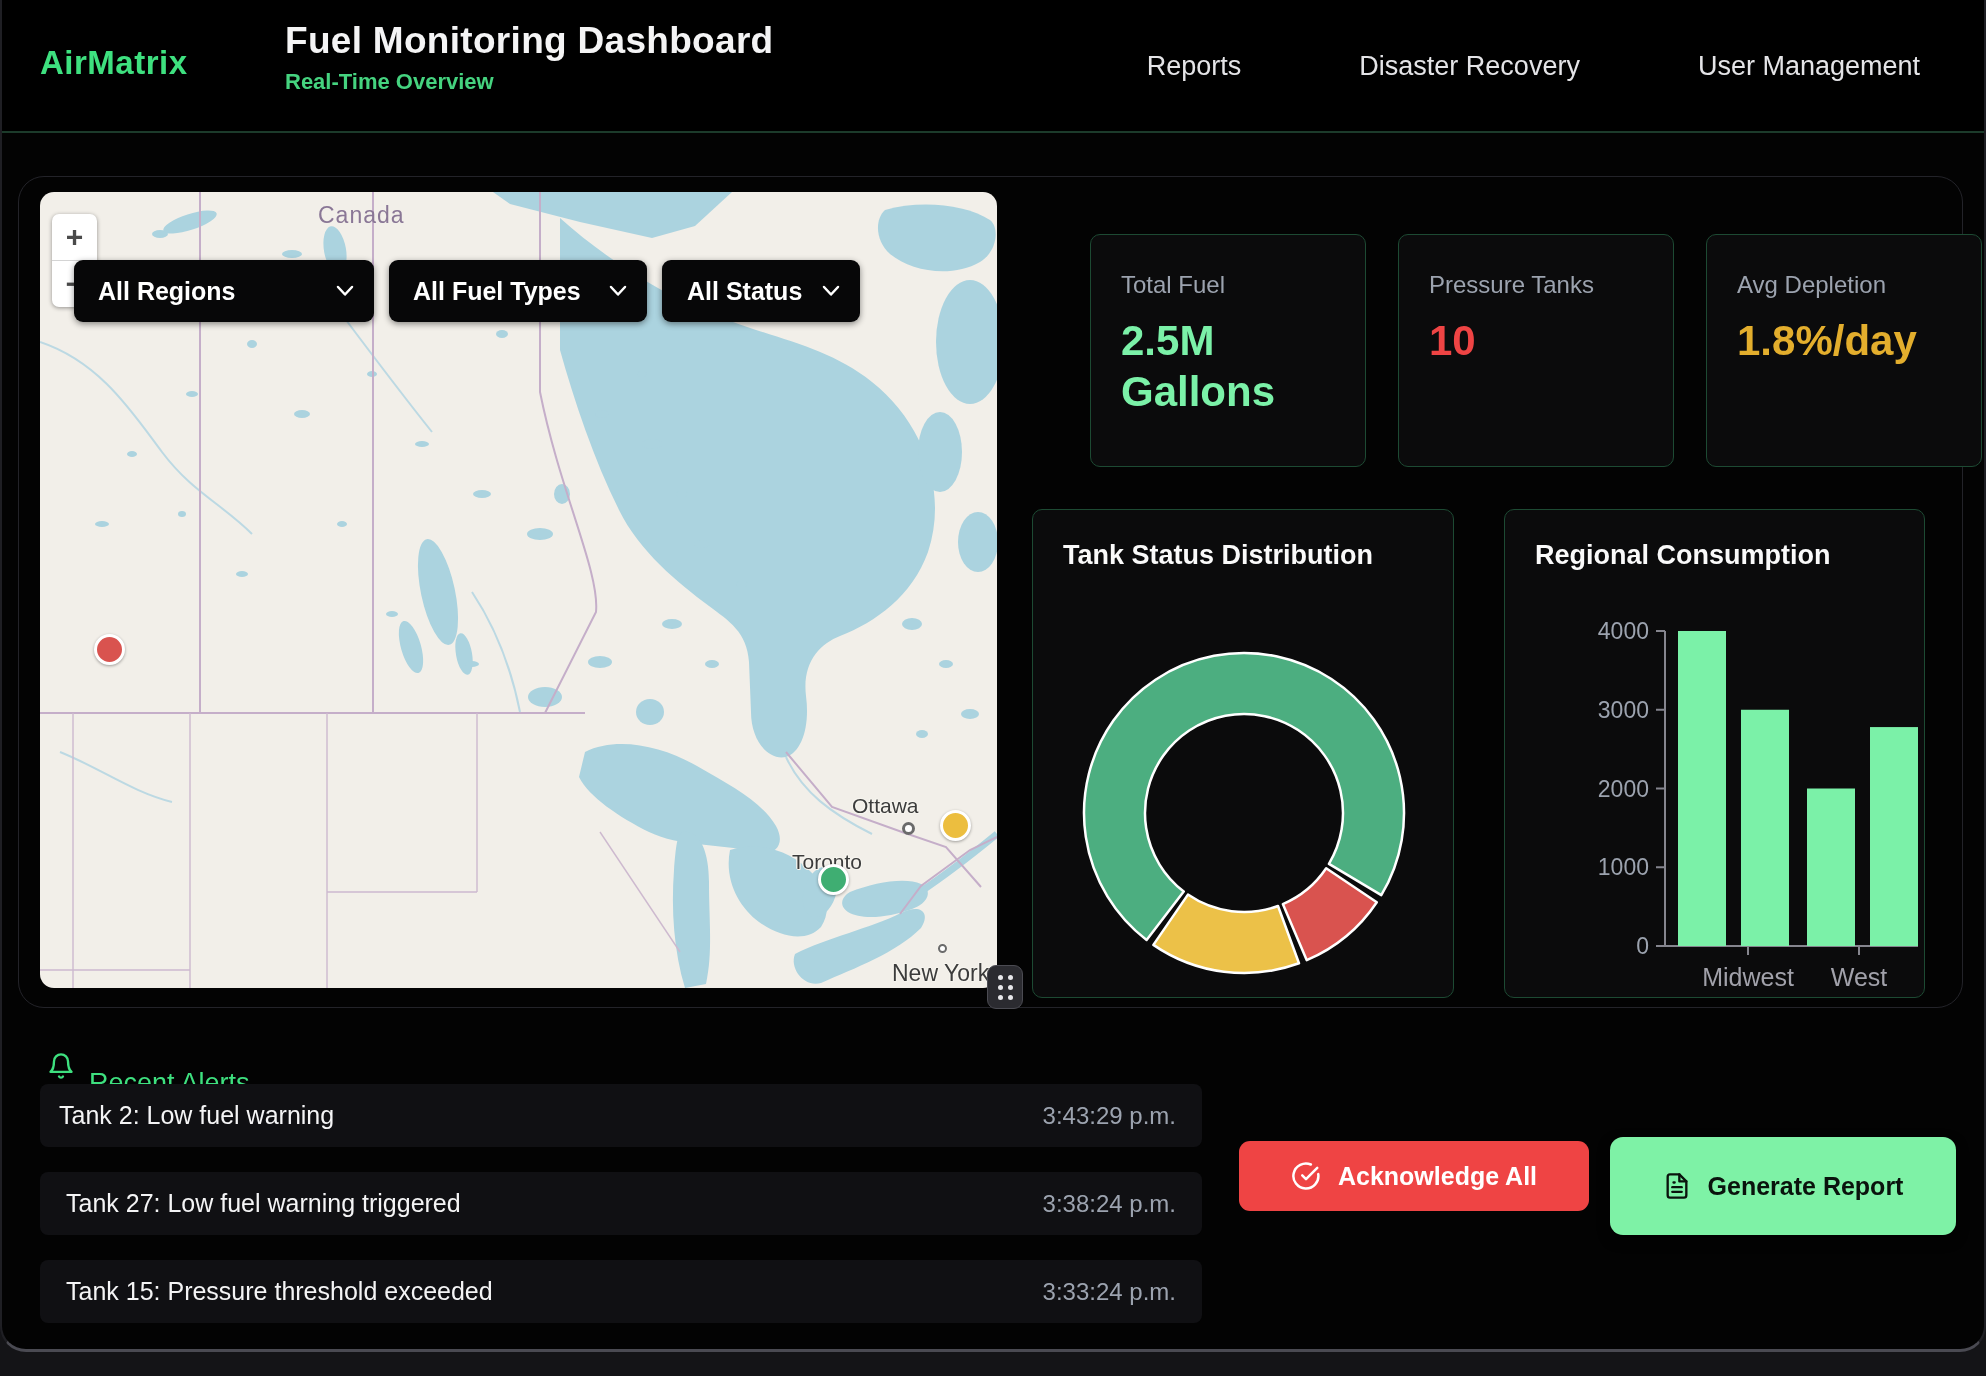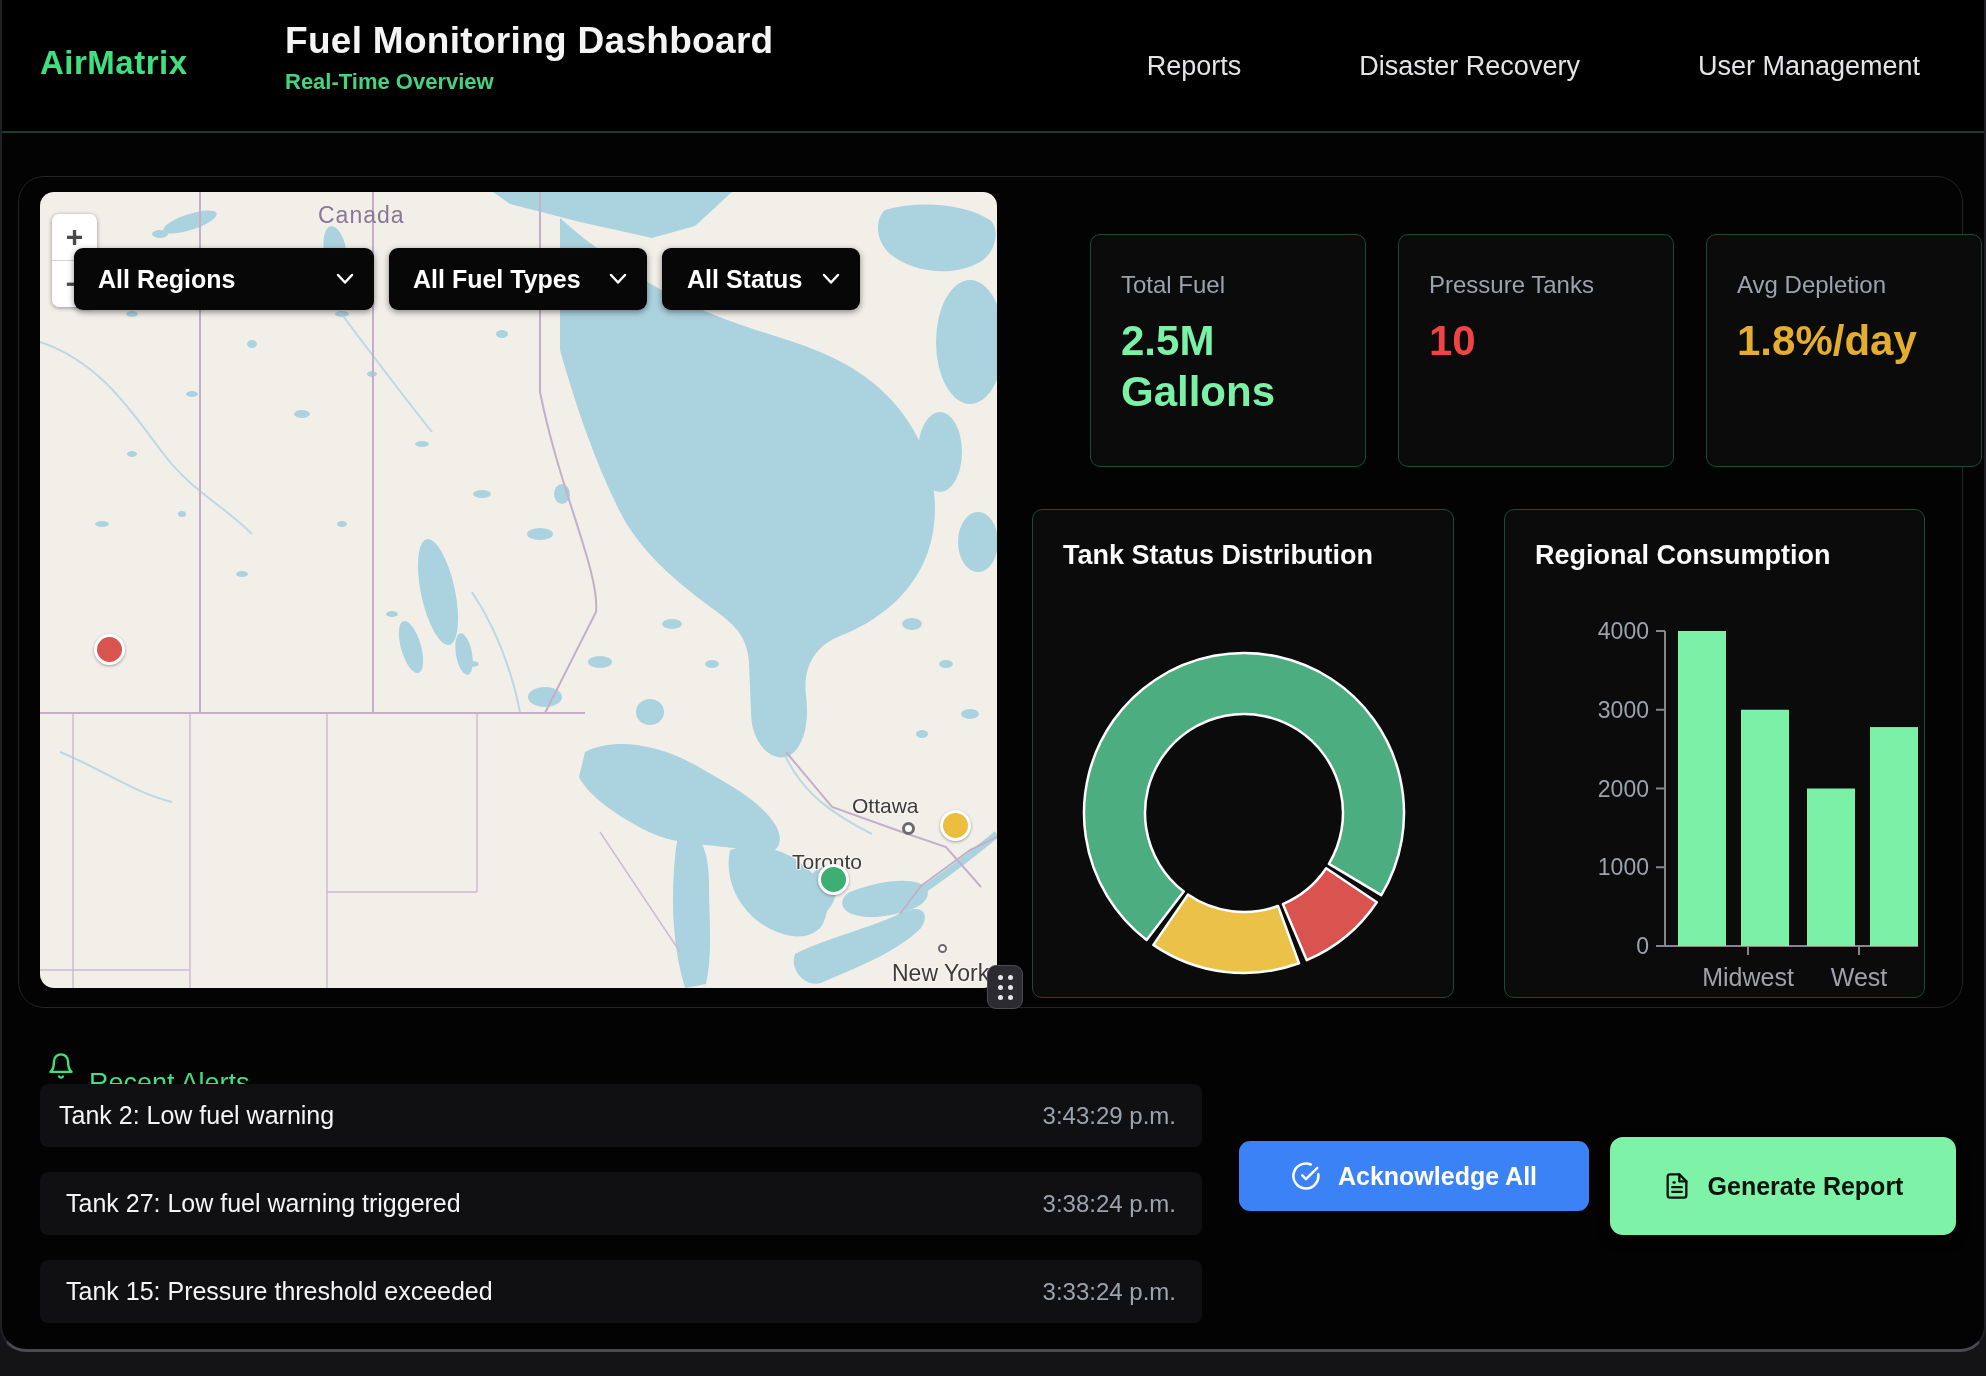--- a/index.html
+++ b/index.html
@@ -32,21 +32,21 @@
   .city-label { position:absolute; font-size:21px; color:#3c3c3c; white-space:nowrap;
                 text-shadow:1px 0 #f7f5ef,-1px 0 #f7f5ef,0 1px #f7f5ef,0 -1px #f7f5ef,1px 1px #f7f5ef,-1px -1px #f7f5ef; }
   .city-ring { position:absolute; width:13px; height:13px; border-radius:50%; background:#fff; border:3px solid #6b6b6b; }
   .marker { position:absolute; width:31px; height:31px; border-radius:50%; border:3px solid #fff;
             box-shadow:0 1px 3px rgba(0,0,0,.35); cursor:pointer; }
   .zoomctl { position:absolute; left:12px; top:22px; width:45px; height:93px; background:#fff;
              border-radius:7px; box-shadow:0 1px 4px rgba(0,0,0,.4); z-index:2; display:flex; flex-direction:column; }
   .zoombtn { flex:1; display:flex; align-items:center; justify-content:center; font-size:30px; font-weight:bold;
              color:#4a4a4a; cursor:pointer; }
   .zoombtn:first-child { border-bottom:1px solid #d4d4d4; }
-  .filters { position:absolute; left:34px; top:56px; display:flex; gap:15px; z-index:3; }
+  .filters { position:absolute; left:34px; top:68px; display:flex; gap:15px; z-index:3; }
   .filter { height:62px; background:#070708; border-radius:9px; display:flex; align-items:center;
             justify-content:space-between; padding:0 20px 0 24px; cursor:pointer;
             box-shadow:0 2px 6px rgba(0,0,0,.45); }
   .filter-label { font-size:25px; font-weight:bold; color:#fff; }
   .filter.f1 { width:300px; } .filter.f2 { width:258px; } .filter.f3 { width:198px;padding-left:25px; }
   .chev { margin-left:18px; flex:none; }
   .grip { position:absolute; left:985px; top:965px; width:36px; height:44px; background:#2b2b30;
           border:1px solid #4b4b52; border-radius:9px; z-index:4; display:grid;
           grid-template-columns:repeat(2,5px); grid-template-rows:repeat(3,5px); gap:5px;
           align-content:center; justify-content:center; cursor:grab; }
@@ -70,21 +70,21 @@
   .alerts-heading { position:absolute; left:45px; top:1032px; display:flex; align-items:center; gap:14px; }
   .alerts-heading span { font-size:27px; font-weight:normal; color:#3ee07f;margin-top:36px; }
   .alert-row { position:absolute; left:38px; width:1162px; height:63px; background:#101013; border-radius:8px;
                display:flex; align-items:center; justify-content:space-between; padding:0 26px; cursor:pointer; }
   .alert-msg { font-size:25px; color:#f4f4f5; }
   .alert-time { font-size:24px; color:#9ca3af; }
 
   
   .btn { position:absolute; display:flex; align-items:center; justify-content:center; gap:17px;
          border:none; border-radius:11px; cursor:pointer; font-family:inherit; }
-  #ack-btn { left:1237px; top:1141px; width:350px; height:70px; background:#3b82f6; }
+  #ack-btn { left:1237px; top:1141px; width:350px; height:70px; background:#ef4444; }
   #ack-btn span { font-size:25px; font-weight:bold; color:#fff; }
   #gen-btn { left:1608px; top:1137px; width:346px; height:98px; background:#7ef2a6;
              box-shadow:0 5px 12px rgba(0,0,0,.55); border-radius:13px; }
   #gen-btn span { font-size:25px; font-weight:bold; color:#0a130d; }
 </style>
 </head>
 <body>
 
 <div id="app">
  <div class="window">

